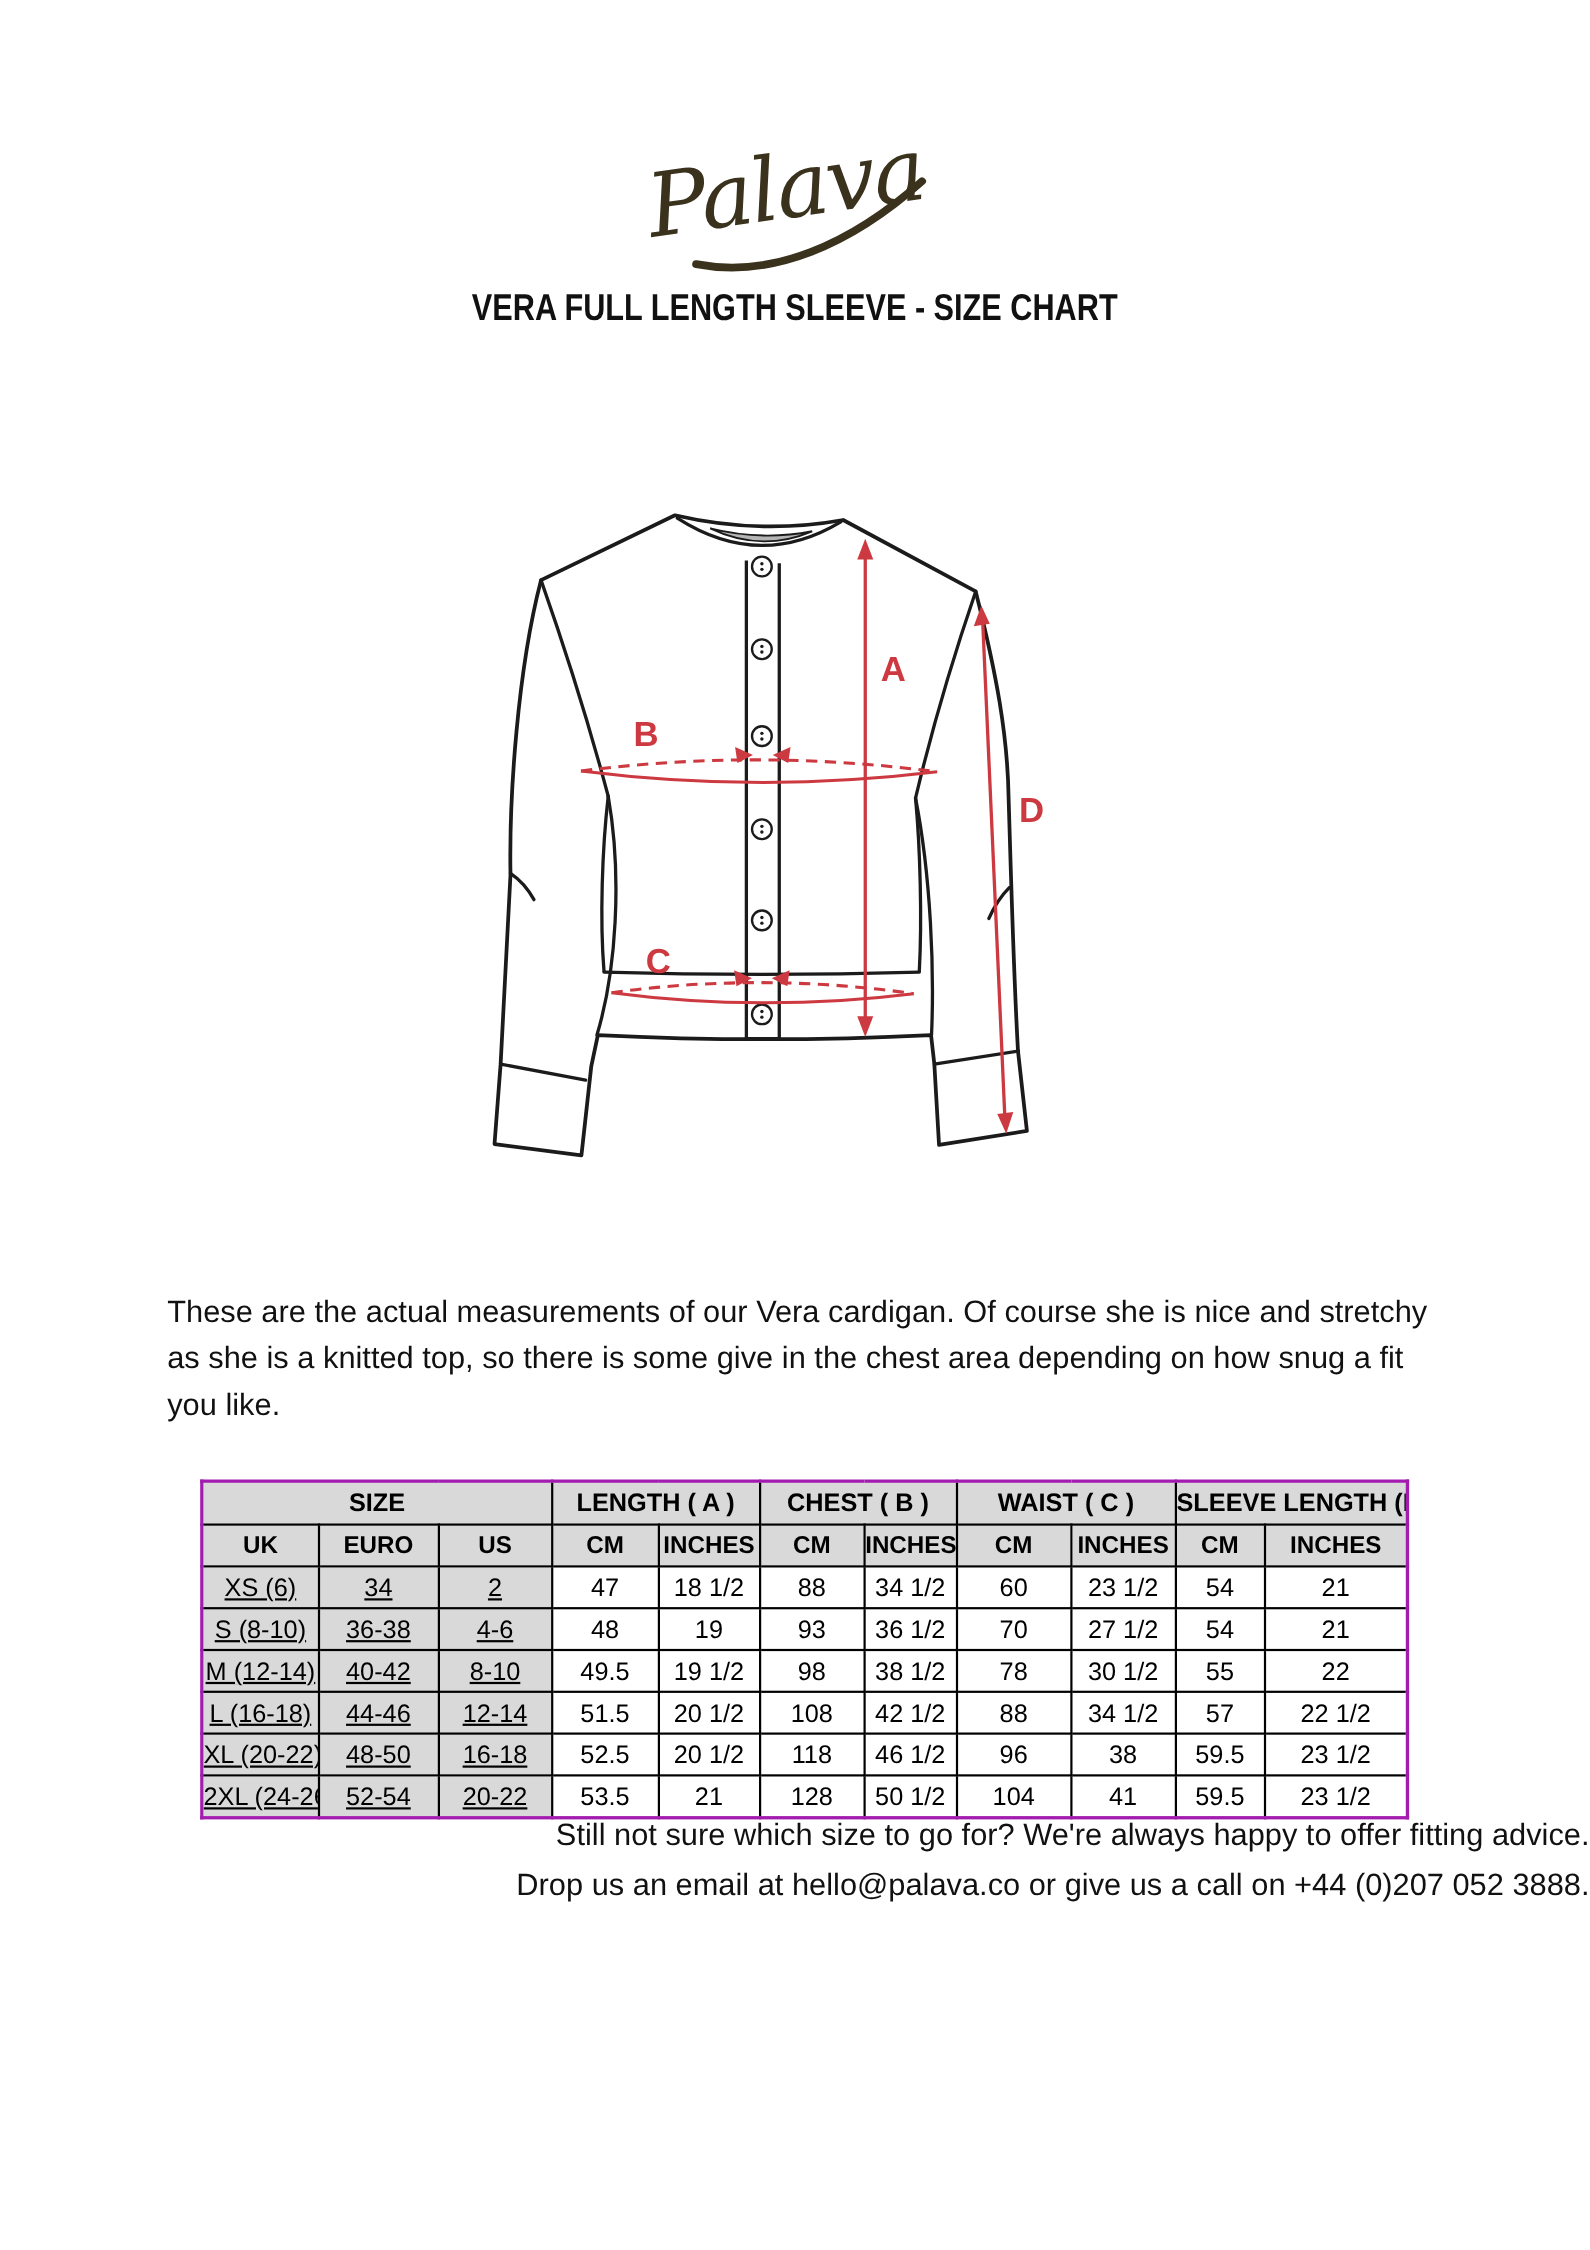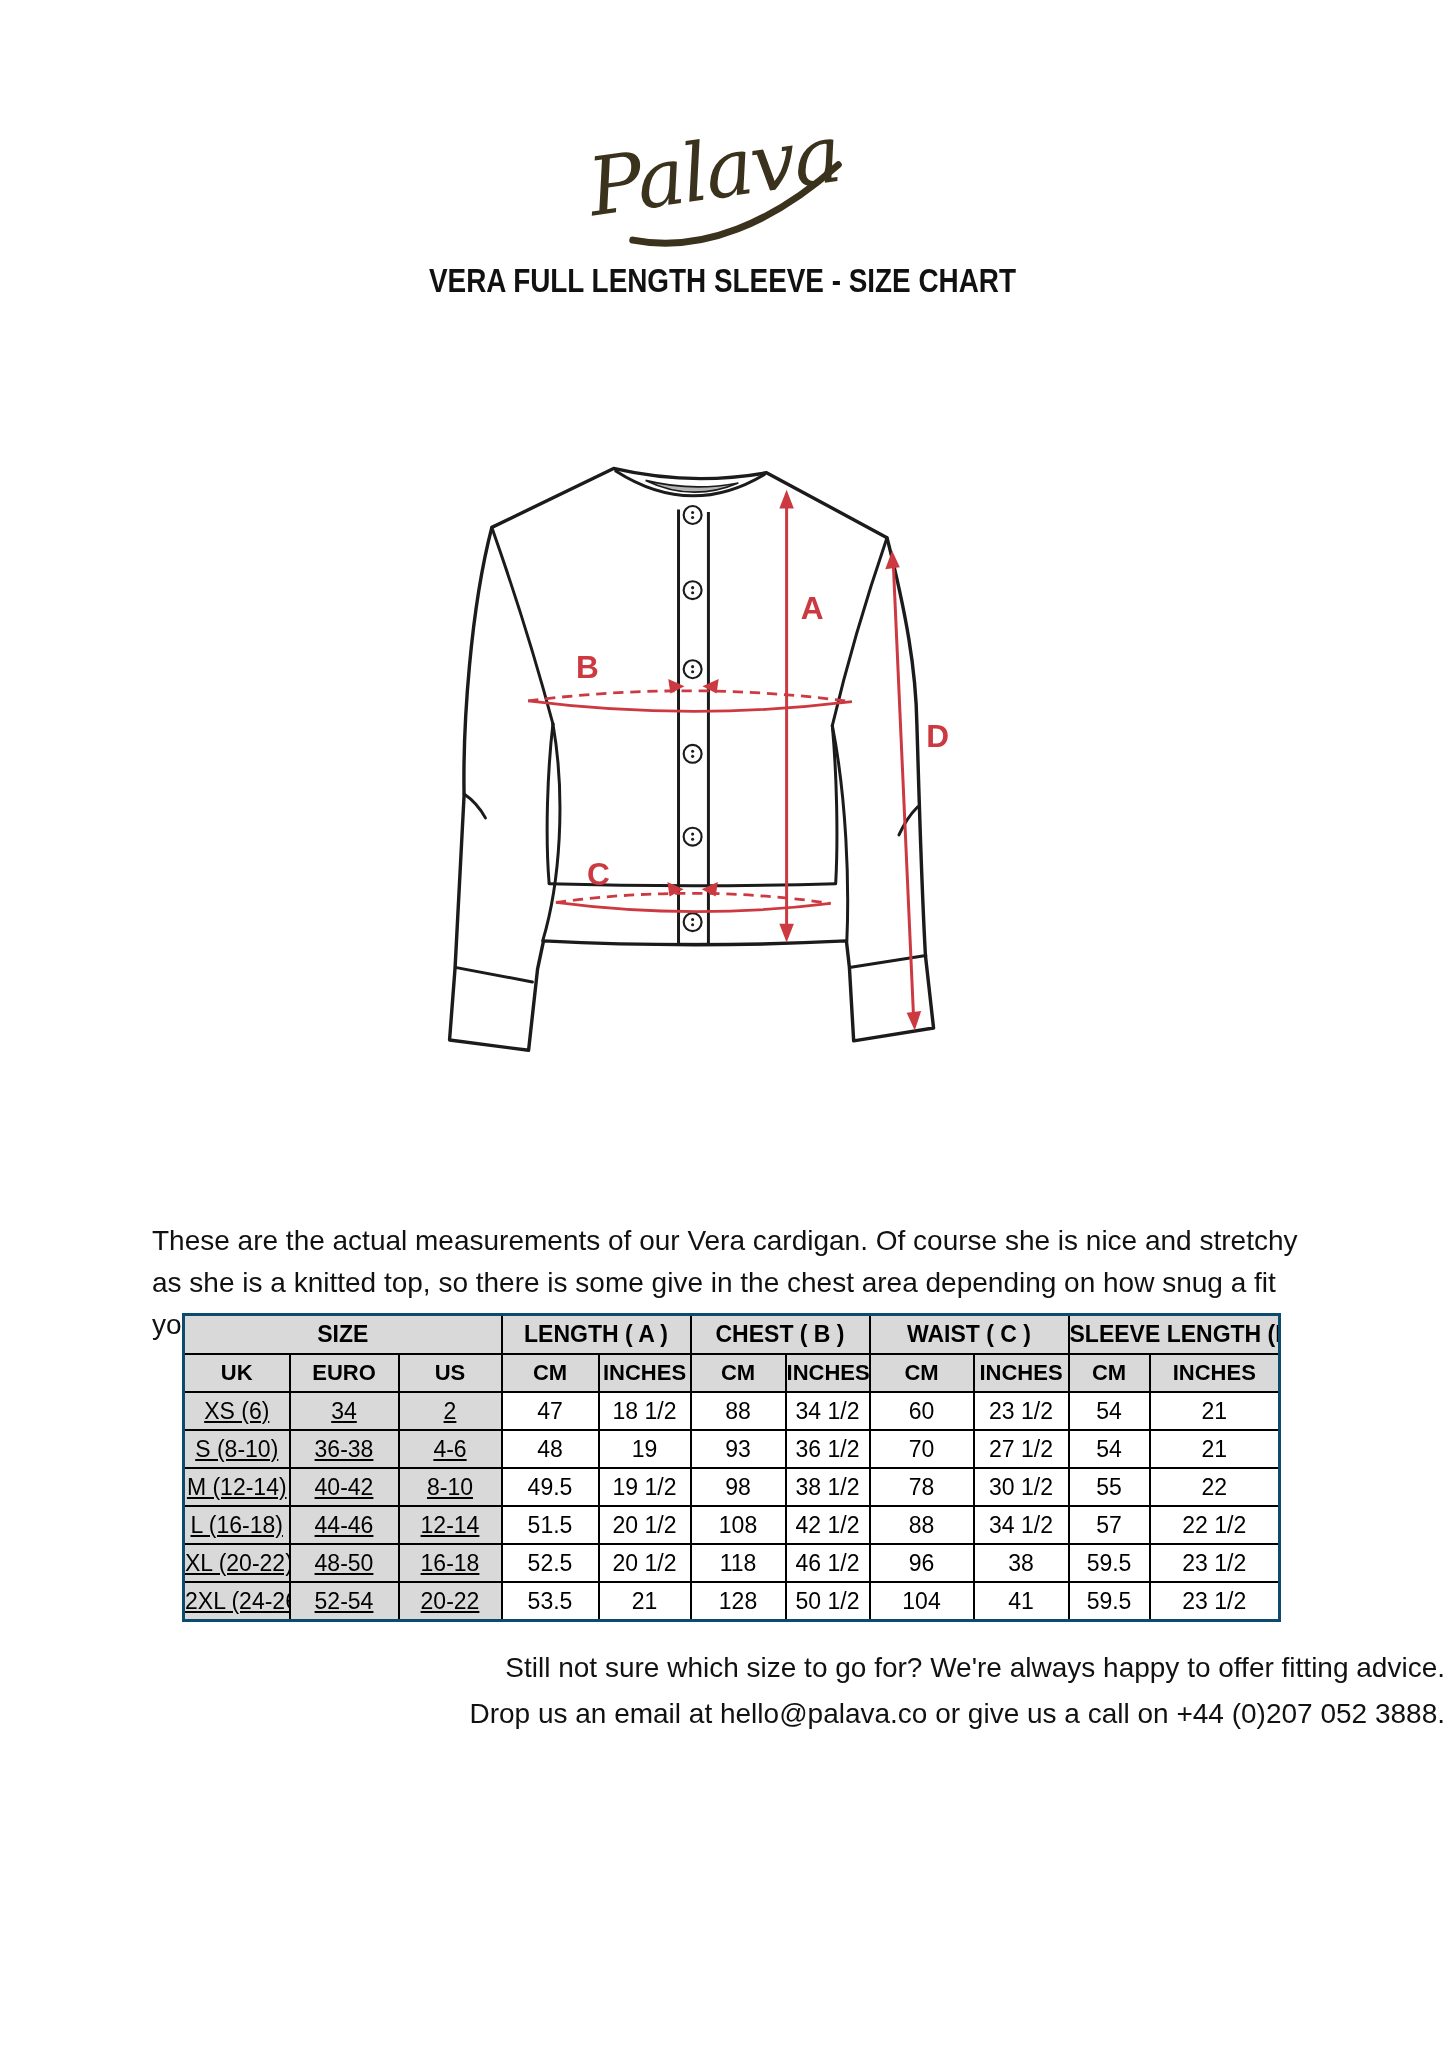--- a/index.html
+++ b/index.html
@@ -45,21 +45,20 @@
   }
   
   .intro{
     position:absolute;
     left:152px;
     top:1172px;
     width:1180px;
     font-size:28px;
     line-height:42px;
     color:#111;
-    margin-top:48px;
   }
   
   .size-table{
     position:absolute;
     left:182px;
     top:1313px;
     width:1096px;
     border-collapse:collapse;
     table-layout:fixed;
     font-size:23px;
@@ -67,21 +66,21 @@
   }
   .size-table th,.size-table td{
     border:2px solid #000;
     text-align:center;
     vertical-align:middle;
     padding:0;
     height:36px;
     white-space:nowrap;
     overflow:hidden;
   }
-  .size-table{border:3px solid #0c4a6e;}
+  .size-table{border:3px solid #a21caf;margin-top:32px;}
   .size-table thead th{
     background:#d9d9d9;
     font-weight:bold;
     font-size:22px;
   }
   .size-table thead tr.group-row th{height:37px;font-size:23px;}
   .size-table td.shade{background:#d9d9d9;text-decoration:underline;}
   
   .footer{
     position:absolute;

